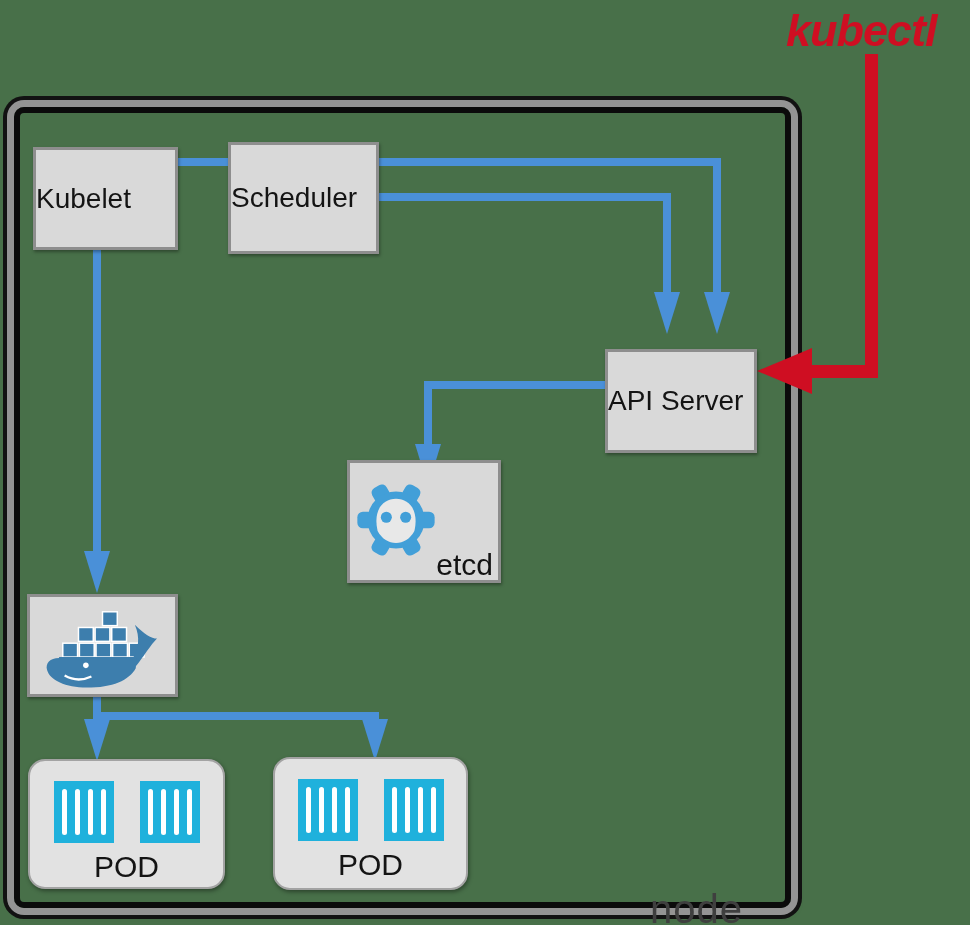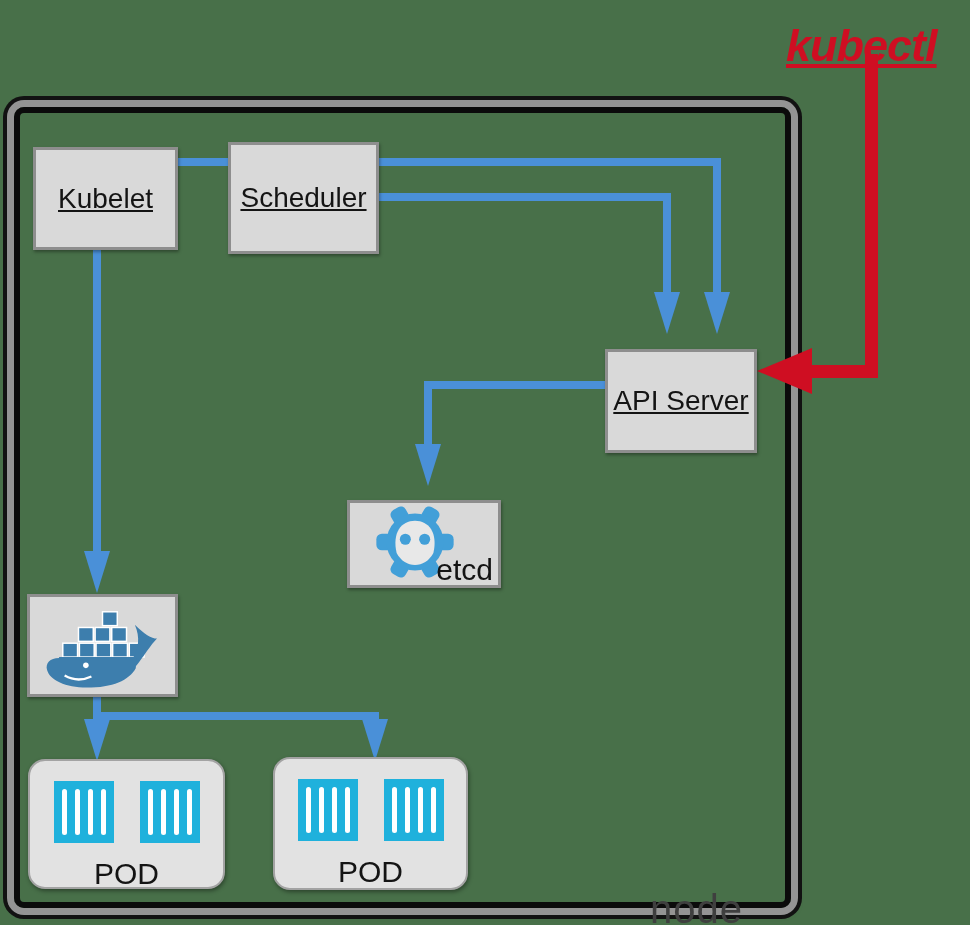--- a/index.html
+++ b/index.html
@@ -33,37 +33,37 @@
     box-shadow:0 0 0 7px #949494, 0 0 0 11px #121212, 3px 4px 8px rgba(0,0,0,.35);
     background:transparent;
   }
   .node-label{
     position:absolute;left:650px;top:842px;
     font-size:40px;color:var(--node-text);letter-spacing:1px;margin-top:45px;
   }
 
   
   .kubectl{
-    position:absolute;left:786px;top:20px;
+    position:absolute;left:786px;top:5px;
     font-size:45px;font-weight:bold;font-style:italic;
-    color:var(--arrow-red);letter-spacing:-1px;white-space:nowrap;text-decoration:underline;
+    color:var(--arrow-red);letter-spacing:-1px;white-space:nowrap;
   }
 
   
   .cbox{
     position:absolute;background:var(--box-fill);
     border:3px solid var(--box-border);
     box-shadow:1px 2px 3px rgba(0,0,0,.35);
-    display:flex;align-items:center;justify-content:center;
-    font-size:28px;color:var(--label-text);text-decoration:underline;
+    display:flex;align-items:center;
+    font-size:28px;color:var(--label-text);
   }
   .box-kubelet{left:33px;top:147px;width:145px;height:103px;}
   .box-scheduler{left:228px;top:142px;width:151px;height:112px;}
   .box-api{left:605px;top:333px;width:152px;height:104px;margin-top:16px;}
-  .box-etcd{left:347px;top:500px;width:154px;height:88px;}
+  .box-etcd{left:347px;top:460px;width:154px;height:123px;}
   .box-docker{left:27px;top:594px;width:151px;height:103px;}
 
   .etcd-label{
     position:absolute;right:5px;bottom:-2px;font-size:30px;color:var(--label-text);
   }
 
   
   .pod{
     position:absolute;background:var(--pod-fill);
     border:2px solid var(--pod-border);border-radius:17px;
@@ -71,21 +71,21 @@
     display:flex;flex-direction:column;align-items:center;
   }
   .pod-left{left:28px;top:759px;width:197px;height:130px;}
   .pod-right{left:273px;top:757px;width:195px;height:133px;}
   .pod-icons{display:flex;gap:26px;margin-top:20px;}
   .container-icon{
     width:60px;height:62px;background:var(--container-cyan);
     display:flex;align-items:center;justify-content:space-evenly;
   }
   .container-icon i{display:block;width:5px;height:46px;background:#fff;border-radius:2.5px;}
-  .pod-label{font-size:30px;color:var(--label-text);margin-top:14px;}
+  .pod-label{font-size:30px;color:var(--label-text);margin-top:7px;}
 
   
   .line{position:absolute;background:var(--arrow-blue);}
   .rline{position:absolute;background:var(--arrow-red);}
   .ah-down{
     position:absolute;width:0;height:0;
     border-left:13px solid transparent;border-right:13px solid transparent;
     border-top:42px solid var(--arrow-blue);
   }
   .ah-left-red{

